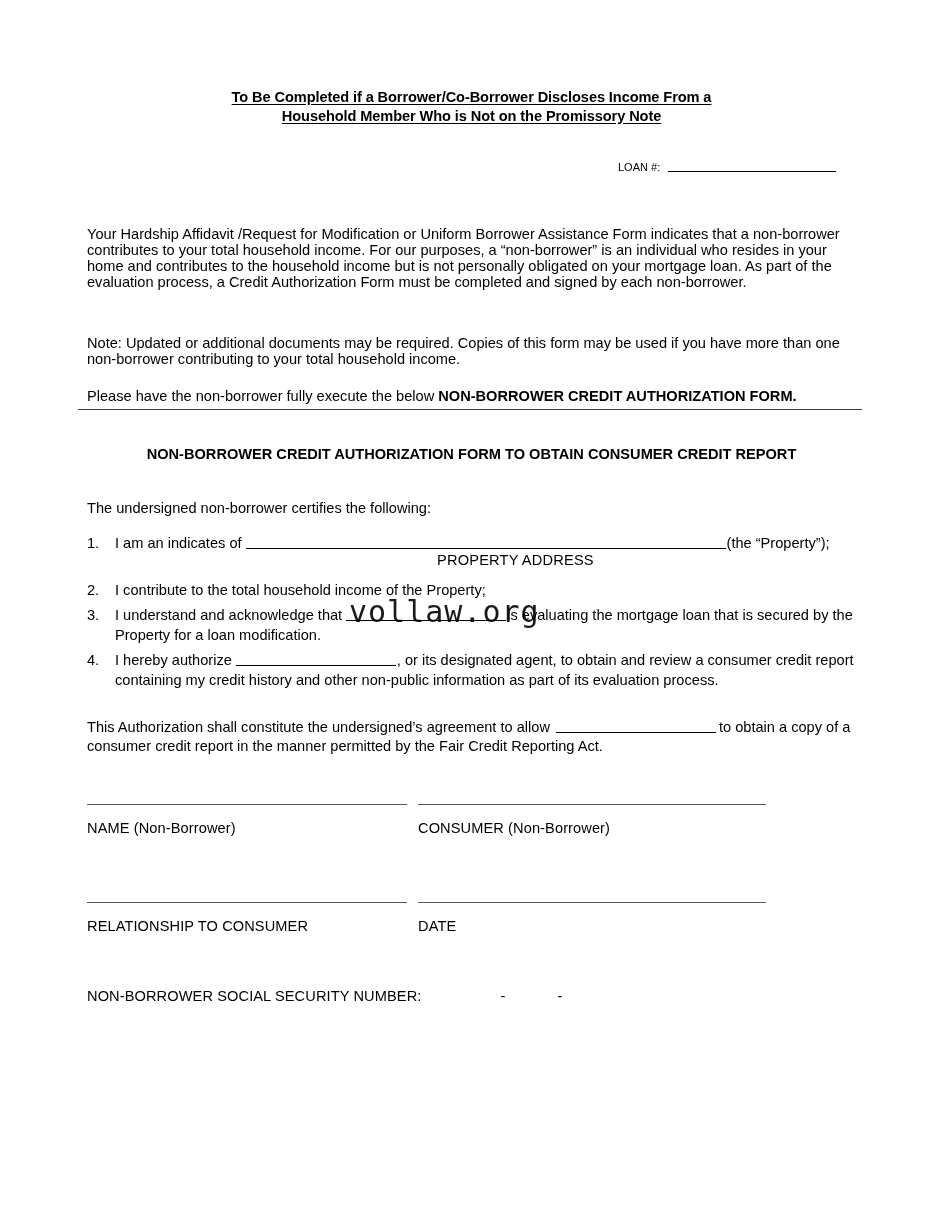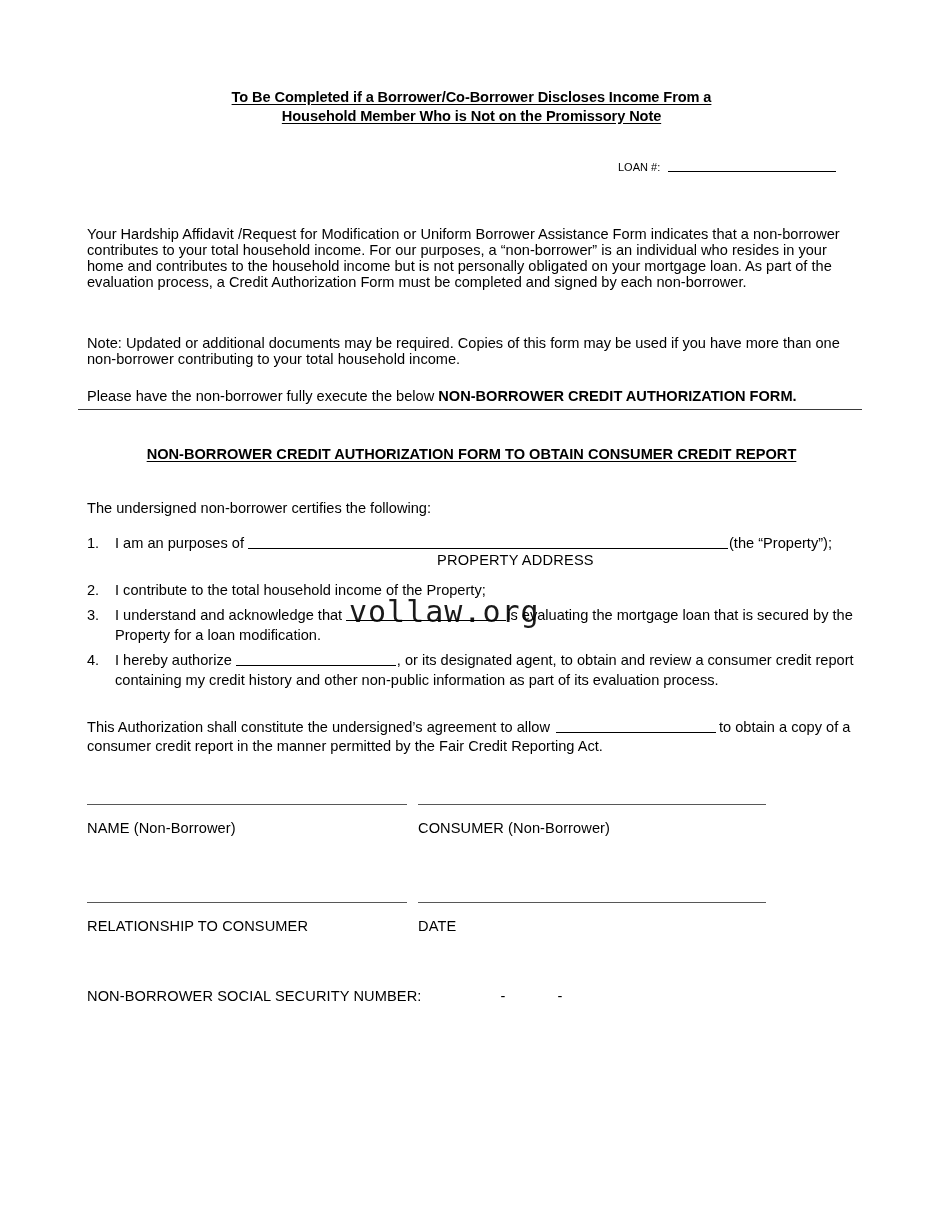--- a/index.html
+++ b/index.html
@@ -85,21 +85,20 @@
   .section-heading {
     position: absolute;
     left: 0;
     top: 446px;
     width: 943px;
     text-align: center;
     font-size: 14.6px;
     font-weight: bold;
   }
   .section-heading span {
-    text-decoration: underline;
     text-underline-offset: 2px;
   }
 
   
   .lead-in {
     position: absolute;
     left: 87px;
     top: 500px;
     font-size: 14.6px;
   }
@@ -231,21 +230,21 @@
   <p class="para p-exec"><span>Please have the non-borrower fully execute the below </span><b>NON-BORROWER CREDIT AUTHORIZATION FORM.</b></p>
 
   <div class="divider"></div>
 
   <div class="section-heading"><span>NON-BORROWER CREDIT AUTHORIZATION FORM TO OBTAIN CONSUMER CREDIT REPORT</span></div>
 
   <div class="lead-in">The undersigned non-borrower certifies the following:</div>
 
   <div class="list-item li-1">
     <span class="num">1.</span>
-    <span class="body"><span>I am an purposes of</span><span class="rule-inline blank-prop"></span><span>(the “Property”);</span></span>
+    <span class="body"><span>I am an indicates of</span><span class="rule-inline blank-prop"></span><span>(the “Property”);</span></span>
   </div>
   <div class="property-address-label">PROPERTY ADDRESS</div>
 
   <div class="list-item li-2">
     <span class="num">2.</span>
     <span class="body"><span>I contribute to the total household income of the Property;</span></span>
   </div>
 
   <div class="list-item li-3">
     <span class="num">3.</span>

